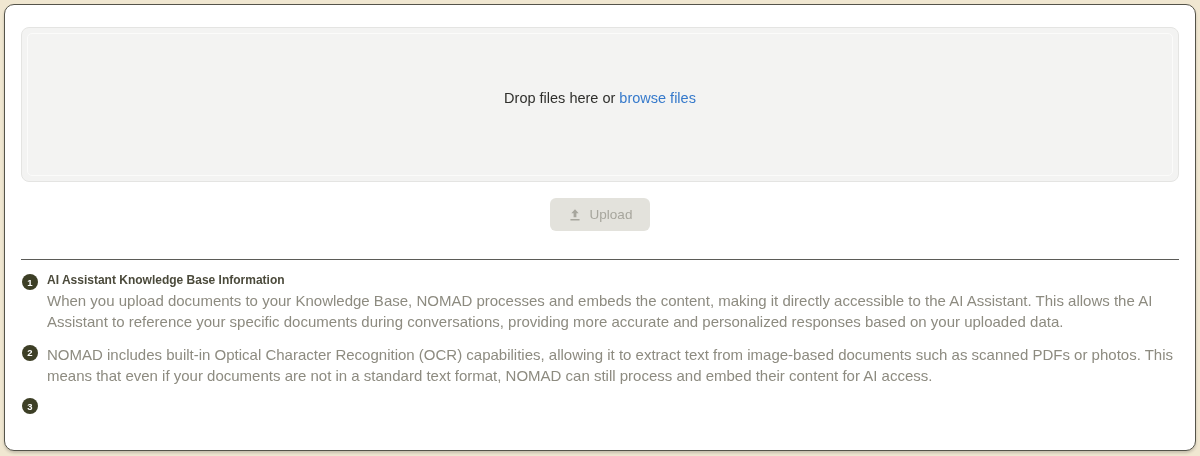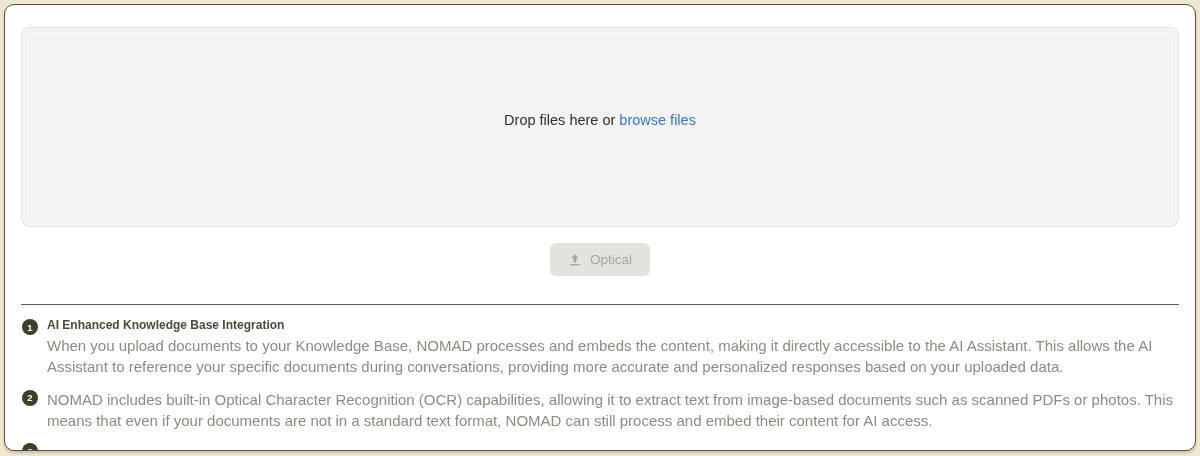--- a/index.html
+++ b/index.html
@@ -15,21 +15,21 @@
     background: #ffffff;
     border: 1.5px solid #55544a;
     border-radius: 10px;
     overflow: hidden;
     box-shadow: 0 2px 3px rgba(0,0,0,0.18);
   }
   
   .upper { padding: 22px 16px 0 16px; }
   .dropzone {
     position: relative;
-    height: 200px;
+    height: 155px;
     background: #f3f3f2;
     border: 1px solid #e4e4e2;
     border-radius: 8px;
     display: flex;
     align-items: center;
     justify-content: center;
     padding-bottom: 14px;
     cursor: pointer;
   }
   .dropzone::after {
@@ -126,33 +126,33 @@
     </div>
 
     <div class="upload-row">
       <button class="upload-btn" disabled="">
         <span>
           <svg width="14" height="14" viewBox="0 0 16 16" fill="currentColor">
             <path d="M8 1.5 L12.2 6 H9.6 V10.6 H6.4 V6 H3.8 Z"></path>
             <path d="M2.8 12.6 H13.2 V14.2 H2.8 Z"></path>
           </svg>
         </span>
-        <span>Optical</span>
+        <span>Upload</span>
       </button>
     </div>
 
     <div class="divider"></div>
   </div>
 
   <div class="info">
 
     <div class="info-item">
       <div class="badge">1</div>
       <div class="info-item-content">
-        <div class="info-item-title">AI Enhanced Knowledge Base Integration</div>
+        <div class="info-item-title">AI Assistant Knowledge Base Information</div>
         <div class="info-item-body">When you upload documents to your Knowledge Base, NOMAD processes and embeds the content, making it directly accessible to the AI Assistant. This allows the AI Assistant to reference your specific documents during conversations, providing more accurate and personalized responses based on your uploaded data.</div>
       </div>
     </div>
 
     <div class="info-item">
       <div class="badge">2</div>
       <div class="info-item-content">
         <div class="info-item-body">NOMAD includes built-in Optical Character Recognition (OCR) capabilities, allowing it to extract text from image-based documents such as scanned PDFs or photos. This means that even if your documents are not in a standard text format, NOMAD can still process and embed their content for AI access.</div>
       </div>
     </div>

